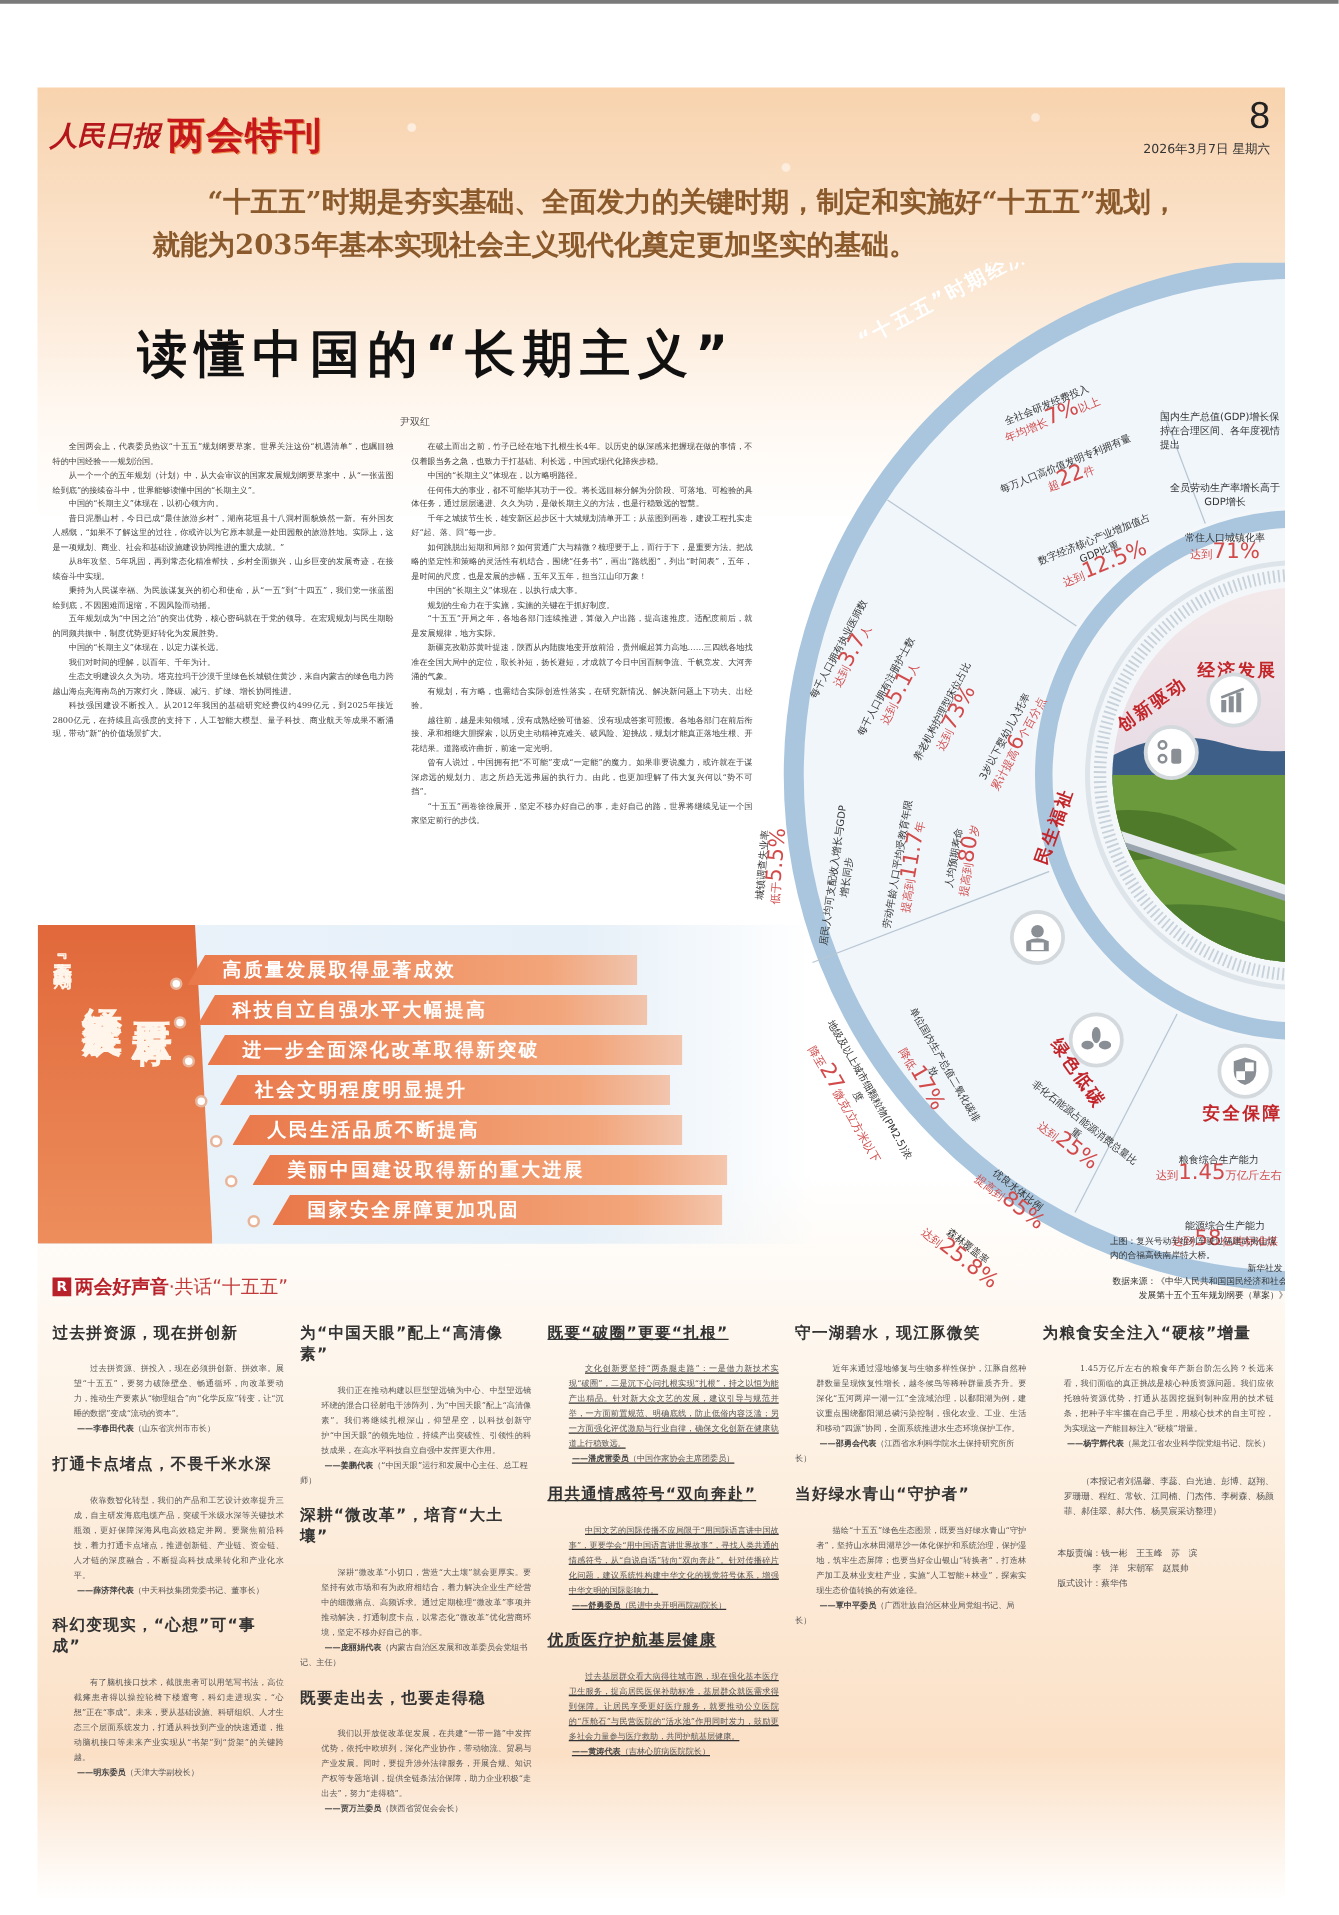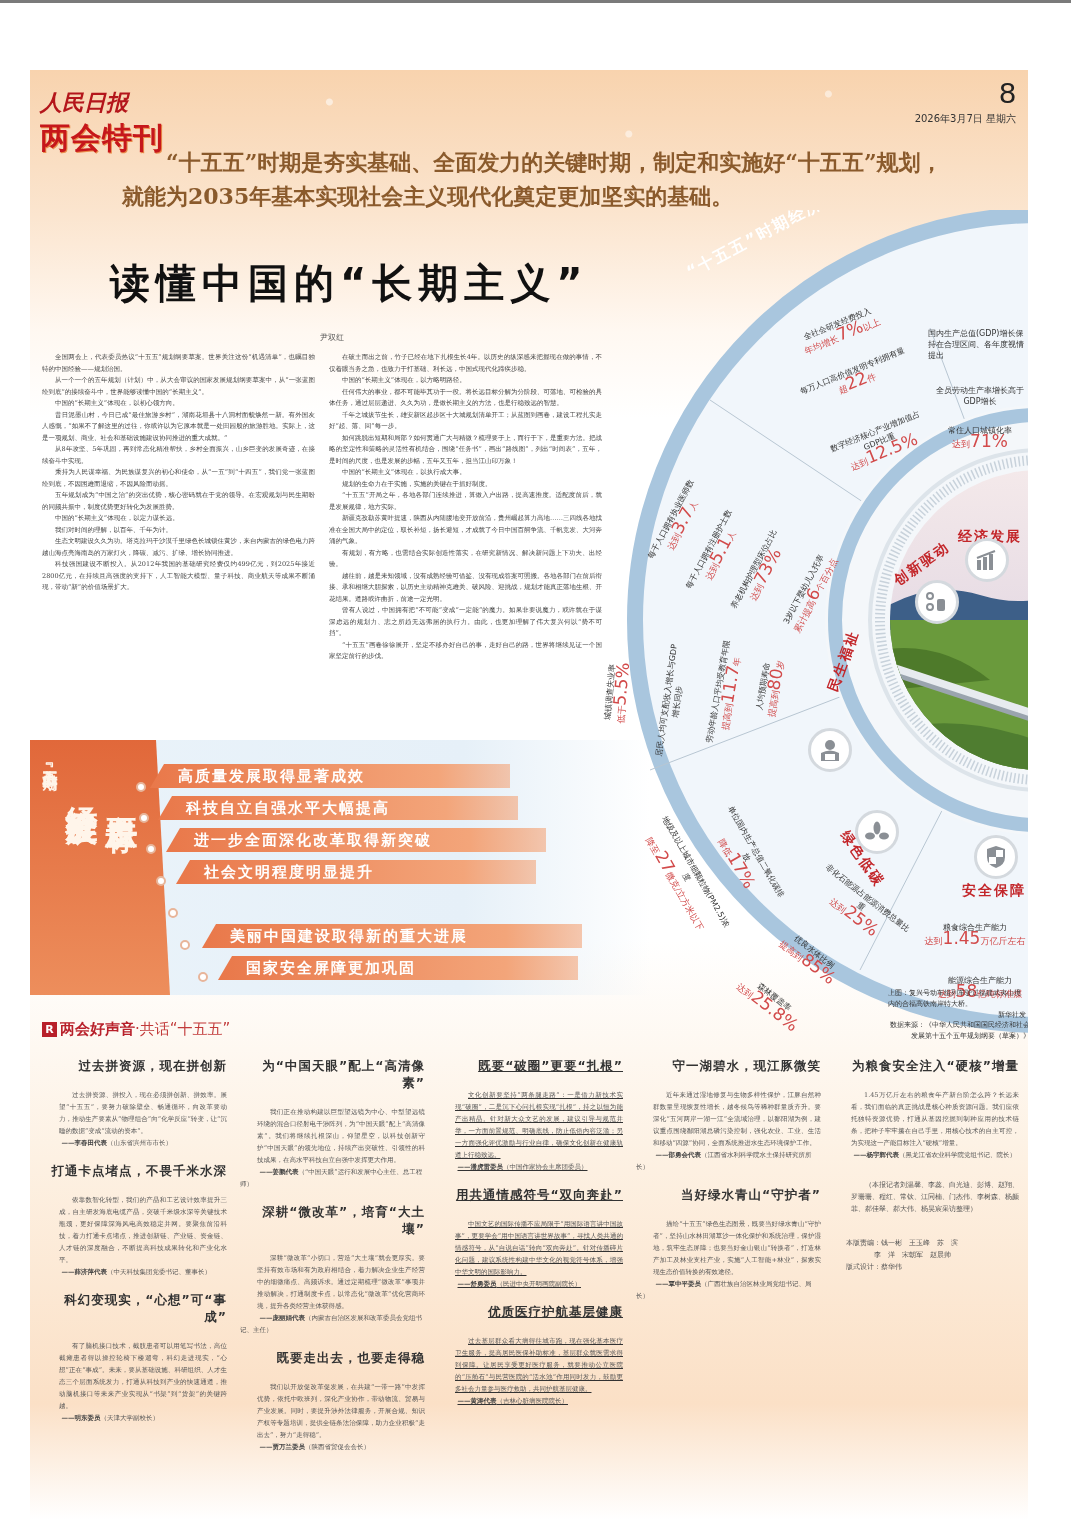--- a/index.html
+++ b/index.html
@@ -7,21 +7,21 @@
   body { font-family: "DejaVu Sans", sans-serif; color: #333; position: relative; }
   .topbar { position: absolute; left: 0; top: 0; width: 1071px; height: 3px; background: #7a7a7a; }
   .page { position: absolute; left: 30px; top: 70px; width: 998px; height: 1450px;
     background: linear-gradient(180deg, #f8d3ae 0%, #fbe5cf 10%, #fff8f1 18%, #ffffff 24%, #ffffff 60%, #fdf1e3 75%, #fbe0c6 92%, #fff 100%); overflow: hidden; }
   .page::before { content:""; position:absolute; left:0; top:0; width:100%; height:160px;
     background: radial-gradient(circle at 30% 20%, rgba(255,255,255,.55) 0 3px, transparent 4px),
                 radial-gradient(circle at 60% 40%, rgba(255,255,255,.5) 0 3px, transparent 4px),
                 radial-gradient(circle at 80% 15%, rgba(255,255,255,.5) 0 3px, transparent 4px); }
 
   
-  .masthead { position: absolute; left: 10px; top: 18px; display: flex; align-items: flex-start; flex-direction: column; }
+  .masthead { position: absolute; left: 10px; top: 18px; display: flex; align-items: center; }
   .brand-cal { font-family: "DejaVu Serif", serif; font-style: italic; color: #b4161b; font-size: 22px; font-weight: bold; margin-right: 6px; }
   .brand-title { font-family: "DejaVu Sans", sans-serif; font-weight: 900; color: #c6171b; font-size: 30px; letter-spacing: 1px;
     text-shadow: 1px 1px 0 #e98a4a; }
   .page-num { position: absolute; right: 12px; top: 6px; font-family: "Liberation Sans", sans-serif; font-size: 30px; color: #222; }
   .page-date { position: absolute; right: 12px; top: 42px; font-size: 10px; color: #333; }
 
   .lead { position: absolute; left: 92px; top: 75px; width: 830px; font-family: "DejaVu Serif", serif; font-weight: bold;
     font-size: 22px; line-height: 34px; color: #8a5a2c; text-indent: 2em; }
 
   .headline { position: absolute; left: 80px; top: 186px; font-size: 40px; font-weight: 900; color: #111; letter-spacing: 6px; font-family: "DejaVu Sans", sans-serif; }
@@ -51,21 +51,21 @@
   .fan-cat { position: absolute; color: #c3262a; font-weight: bold; font-size: 14px; letter-spacing: 2px; }
   .ring-icon { position: absolute; width: 44px; height: 44px; border-radius: 50%; background: #fff; border: 3px solid #d4d9de; display: flex; align-items: center; justify-content: center; }
   .source { position: absolute; font-size: 7px; color: #333; line-height: 11px; text-align: right; }
 
   
   .voices-title { position: absolute; left: 12px; top: 950px; font-size: 15px; font-weight: bold; color: #b8202a; }
   .voices-title .r { display: inline-block; width: 15px; height: 15px; background: #b8202a; color: #fff; font-size: 11px; line-height: 15px; text-align: center; margin-right: 3px; vertical-align: 1px; }
   .voices-title .sub { color: #c23a3a; font-weight: normal; }
   .vcol { position: absolute; top: 988px; width: 185px; }
   .vitem { margin-bottom: 14px; }
-  .vhead { font-size: 12.5px; font-weight: bold; color: #333; text-align: right; margin-bottom: 14px; letter-spacing: 1px; }
+  .vhead { font-size: 12.5px; font-weight: bold; color: #333; text-align: left; margin-bottom: 14px; letter-spacing: 1px; }
   .vbody { font-family: "DejaVu Serif", serif; font-size: 6.5px; line-height: 12px; color: #555; text-align: justify; text-indent: 2em; margin-left: 17px; }
   .vsig { font-size: 6.5px; line-height: 12px; color: #555; text-indent: 3em; }
   .vsig b { color: #444; }
   .credits { font-size: 7px; line-height: 12px; color: #555; }
 </style>
 </head>
 <body>
 
 <div class="topbar"></div>
 
@@ -298,20 +298,21 @@
     <div class="goals-vert main2">主要目标</div>
 
     <div class="goal-row" style="left:120px;top:24px;width:360px;">高质量发展取得显著成效</div>
     <div class="goal-dot" style="left:106px;top:42px;"></div>
     <div class="goal-row" style="left:128px;top:56px;width:360px;">科技自立自强水平大幅提高</div>
     <div class="goal-dot" style="left:109px;top:73px;"></div>
     <div class="goal-row" style="left:136px;top:88px;width:380px;">进一步全面深化改革取得新突破</div>
     <div class="goal-dot" style="left:116px;top:104px;"></div>
     <div class="goal-row" style="left:146px;top:120px;width:360px;">社会文明程度明显提升</div>
     <div class="goal-dot" style="left:126px;top:136px;"></div>
+    <div class="goal-row" style="left:156px;top:152px;width:360px;">人民生活品质不断提高</div>
     <div class="goal-dot" style="left:138px;top:168px;"></div>
     <div class="goal-row" style="left:172px;top:184px;width:380px;">美丽中国建设取得新的重大进展</div>
     <div class="goal-dot" style="left:150px;top:200px;"></div>
     <div class="goal-row" style="left:188px;top:216px;width:360px;">国家安全屏障更加巩固</div>
     <div class="goal-dot" style="left:168px;top:232px;"></div>
   </div>
 
   <div class="voices-title">
     <span class="r">R</span><span>两会好声音</span><span class="sub">·共话“十五五”</span>
   </div>
@@ -335,21 +336,21 @@
   </div>
 
   <div class="vcol" style="left:210px;">
     <div class="vitem">
       <div class="vhead">为“中国天眼”配上“高清像素”</div>
       <div class="vbody">我们正在推动构建以巨型望远镜为中心、中型望远镜环绕的混合口径射电干涉阵列，为“中国天眼”配上“高清像素”。我们将继续扎根深山，仰望星空，以科技创新守护“中国天眼”的领先地位，持续产出突破性、引领性的科技成果，在高水平科技自立自强中发挥更大作用。</div>
       <div class="vsig"><b>——姜鹏代表</b><span>（“中国天眼”运行和发展中心主任、总工程师）</span></div>
     </div>
     <div class="vitem">
       <div class="vhead">深耕“微改革”，培育“大土壤”</div>
-      <div class="vbody">深耕“微改革”小切口，营造“大土壤”就会更厚实。要坚持有效市场和有为政府相结合，着力解决企业生产经营中的细微痛点、高频诉求。通过定期梳理“微改革”事项并推动解决，打通制度卡点，以常态化“微改革”优化营商环境，提升各类经营主体获得感。</div>
+      <div class="vbody">深耕“微改革”小切口，营造“大土壤”就会更厚实。要坚持有效市场和有为政府相结合，着力解决企业生产经营中的细微痛点、高频诉求。通过定期梳理“微改革”事项并推动解决，打通制度卡点，以常态化“微改革”优化营商环境，坚定不移办好自己的事。</div>
       <div class="vsig"><b>——庞丽娟代表</b><span>（内蒙古自治区发展和改革委员会党组书记、主任）</span></div>
     </div>
     <div class="vitem">
       <div class="vhead">既要走出去，也要走得稳</div>
       <div class="vbody">我们以开放促改革促发展，在共建“一带一路”中发挥优势，依托中欧班列，深化产业协作，带动物流、贸易与产业发展。同时，要提升涉外法律服务，开展合规、知识产权等专题培训，提供全链条法治保障，助力企业积极“走出去”，努力“走得稳”。</div>
       <div class="vsig"><b>——贾万兰委员</b><span>（陕西省贸促会会长）</span></div>
     </div>
   </div>
 
   <div class="vcol" style="left:408px;text-decoration:underline;">

